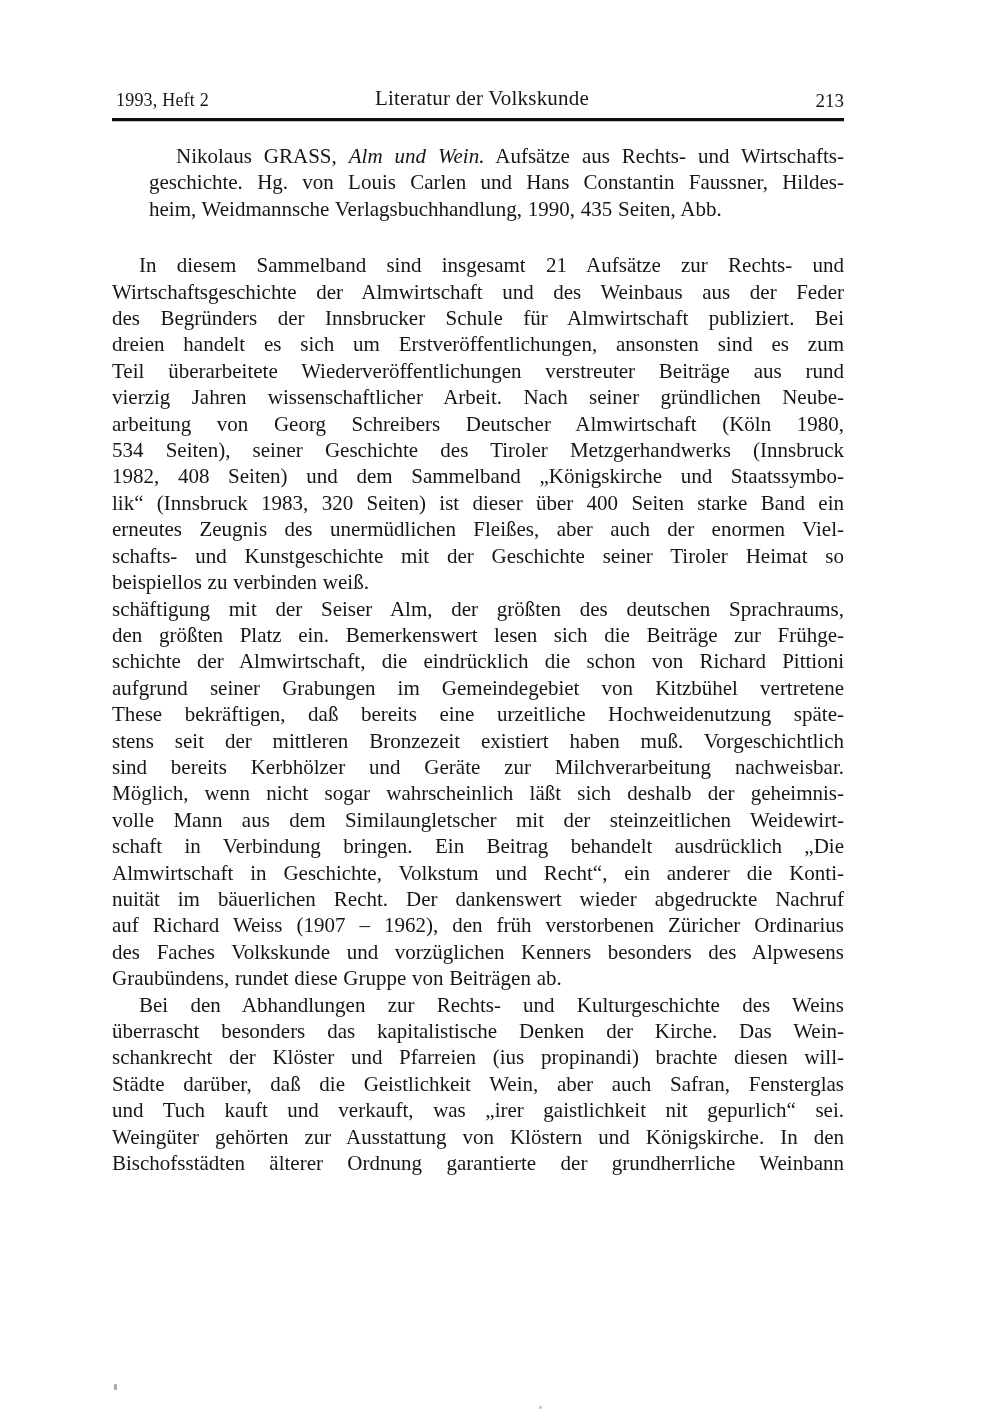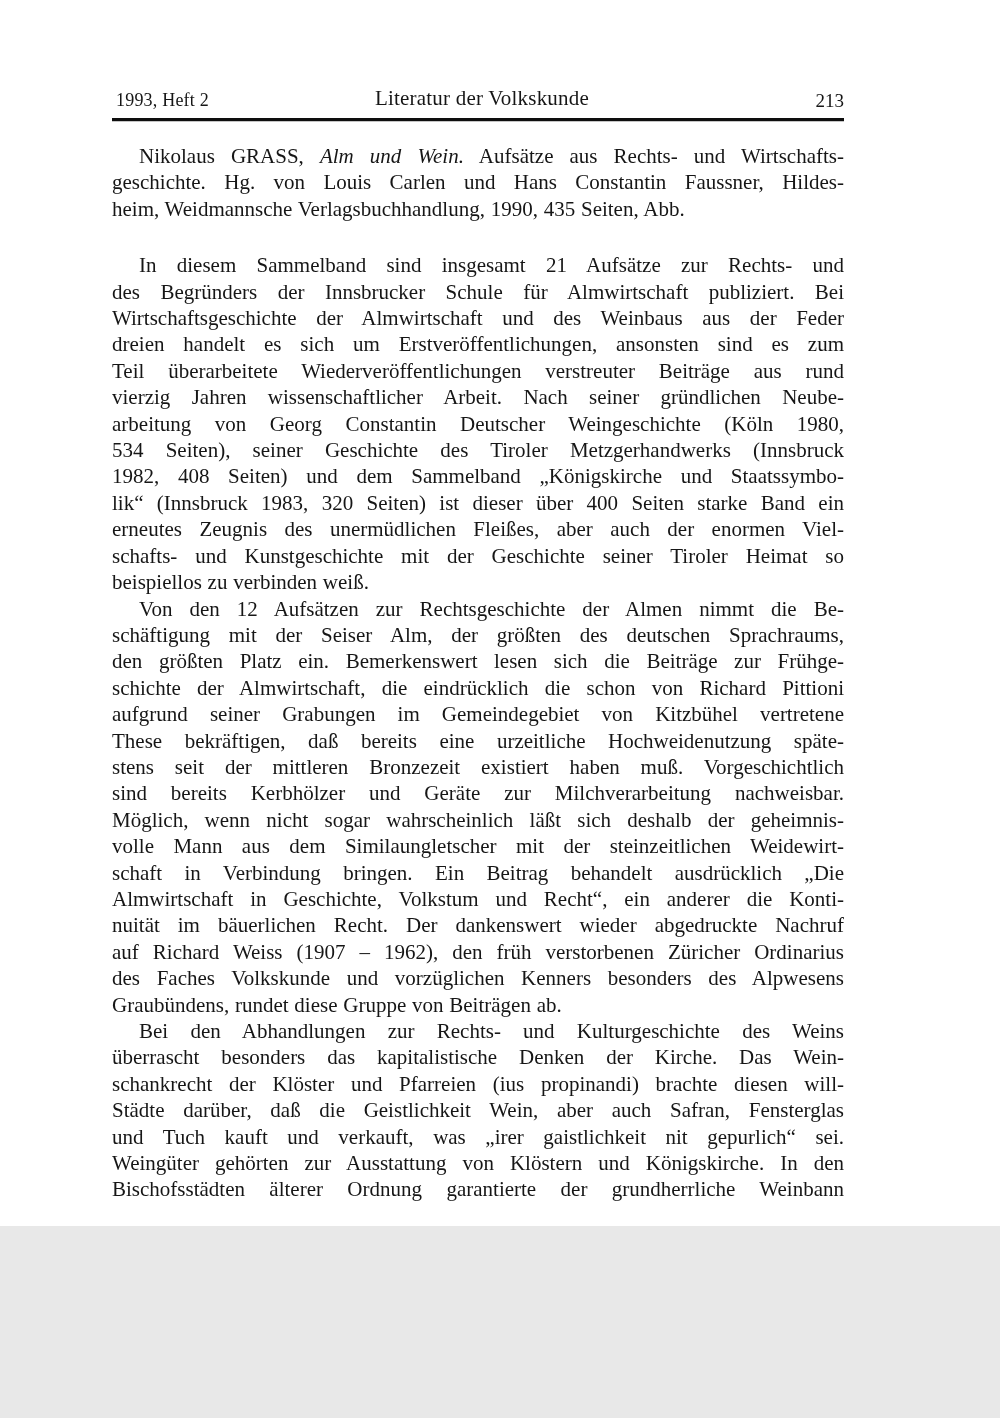--- a/index.html
+++ b/index.html
@@ -1,19 +1,19 @@
 <!DOCTYPE html>
 <html lang="de"><head>
 <meta charset="utf-8">
 <style>
   html, body { margin: 0; padding: 0; background: #e8e8e8; }
   .page {
     position: relative;
     width: 1000px;
-    height: 1226px;
+    height: 1418px;
     background: #ffffff;
     overflow: hidden;
     font-family: "Liberation Serif", "DejaVu Serif", serif;
     color: #161616;
   }
   .content {
     position: absolute;
     left: 112px;
     top: 0;
     width: 732px;
@@ -41,21 +41,21 @@
     height: 3px;
     background: #0e0e0e;
     box-shadow: 0 1px 0 rgba(20,20,20,0.25);
   }
   .article {
     margin-top: 22px;
     font-size: 21px;
     line-height: 26.4px;
   }
   .paragraph { margin: 0; }
-  .article .paragraph:first-child { margin-bottom: 30px; }
+  .article .paragraph:first-child { margin-bottom: 30px; margin-left: 37px; }
   .line {
     text-align: justify;
     text-align-last: justify;
     word-spacing: 0.5px;
   }
   .line.indent { text-indent: 27px; }
   .line.last { text-align-last: left; }
   .it { font-style: italic; }
   .speck { position: absolute; border-radius: 1px; }
   .s1 { left: 114px; top: 1384px; width: 3px; height: 6px; background: #7d7d7d; opacity: 0.65; }
@@ -73,35 +73,34 @@
     </div>
     <div class="rule"></div>
     <div class="article" id="article">
         <div class="paragraph">
           <div class="line indent"><span>Nikolaus GRASS, </span><span class="it">Alm und Wein.</span><span> Aufsätze aus Rechts- und Wirtschafts-</span></div>
           <div class="line"><span>geschichte. Hg. von Louis Carlen und Hans Constantin Faussner, Hildes-</span></div>
           <div class="line last"><span>heim, Weidmannsche Verlagsbuchhandlung, 1990, 435 Seiten, Abb.</span></div>
         </div>
         <div class="paragraph">
           <div class="line indent"><span>In diesem Sammelband sind insgesamt 21 Aufsätze zur Rechts- und</span></div>
+          <div class="line"><span>Wirtschaftsgeschichte der Almwirtschaft und des Weinbaus aus der Feder</span></div>
           <div class="line"><span>des Begründers der Innsbrucker Schule für Almwirtschaft publiziert. Bei</span></div>
-          <div class="line"><span>Wirtschaftsgeschichte der Almwirtschaft und des Weinbaus aus der Feder</span></div>
           <div class="line"><span>dreien handelt es sich um Erstveröffentlichungen, ansonsten sind es zum</span></div>
           <div class="line"><span>Teil überarbeitete Wiederveröffentlichungen verstreuter Beiträge aus rund</span></div>
           <div class="line"><span>vierzig Jahren wissenschaftlicher Arbeit. Nach seiner gründlichen Neube-</span></div>
-          <div class="line"><span>arbeitung von Georg Constantin Deutscher Weingeschichte (Köln 1980,</span></div>
+          <div class="line"><span>arbeitung von Georg Schreibers Deutscher Almwirtschaft (Köln 1980,</span></div>
           <div class="line"><span>534 Seiten), seiner Geschichte des Tiroler Metzgerhandwerks (Innsbruck</span></div>
           <div class="line"><span>1982, 408 Seiten) und dem Sammelband „Königskirche und Staatssymbo-</span></div>
           <div class="line"><span>lik“ (Innsbruck 1983, 320 Seiten) ist dieser über 400 Seiten starke Band ein</span></div>
           <div class="line"><span>erneutes Zeugnis des unermüdlichen Fleißes, aber auch der enormen Viel-</span></div>
           <div class="line"><span>schafts- und Kunstgeschichte mit der Geschichte seiner Tiroler Heimat so</span></div>
           <div class="line last"><span>beispiellos zu verbinden weiß.</span></div>
         </div>
         <div class="paragraph">
-          <div class="line indent"><span>Von den 12 Aufsätzen zur Rechtsgeschichte der Almen nimmt die Be-</span></div>
           <div class="line"><span>schäftigung mit der Seiser Alm, der größten des deutschen Sprachraums,</span></div>
           <div class="line"><span>den größten Platz ein. Bemerkenswert lesen sich die Beiträge zur Frühge-</span></div>
           <div class="line"><span>schichte der Almwirtschaft, die eindrücklich die schon von Richard Pittioni</span></div>
           <div class="line"><span>aufgrund seiner Grabungen im Gemeindegebiet von Kitzbühel vertretene</span></div>
           <div class="line"><span>These bekräftigen, daß bereits eine urzeitliche Hochweidenutzung späte-</span></div>
           <div class="line"><span>stens seit der mittleren Bronzezeit existiert haben muß. Vorgeschichtlich</span></div>
           <div class="line"><span>sind bereits Kerbhölzer und Geräte zur Milchverarbeitung nachweisbar.</span></div>
           <div class="line"><span>Möglich, wenn nicht sogar wahrscheinlich läßt sich deshalb der geheimnis-</span></div>
           <div class="line"><span>volle Mann aus dem Similaungletscher mit der steinzeitlichen Weidewirt-</span></div>
           <div class="line"><span>schaft in Verbindung bringen. Ein Beitrag behandelt ausdrücklich „Die</span></div>

